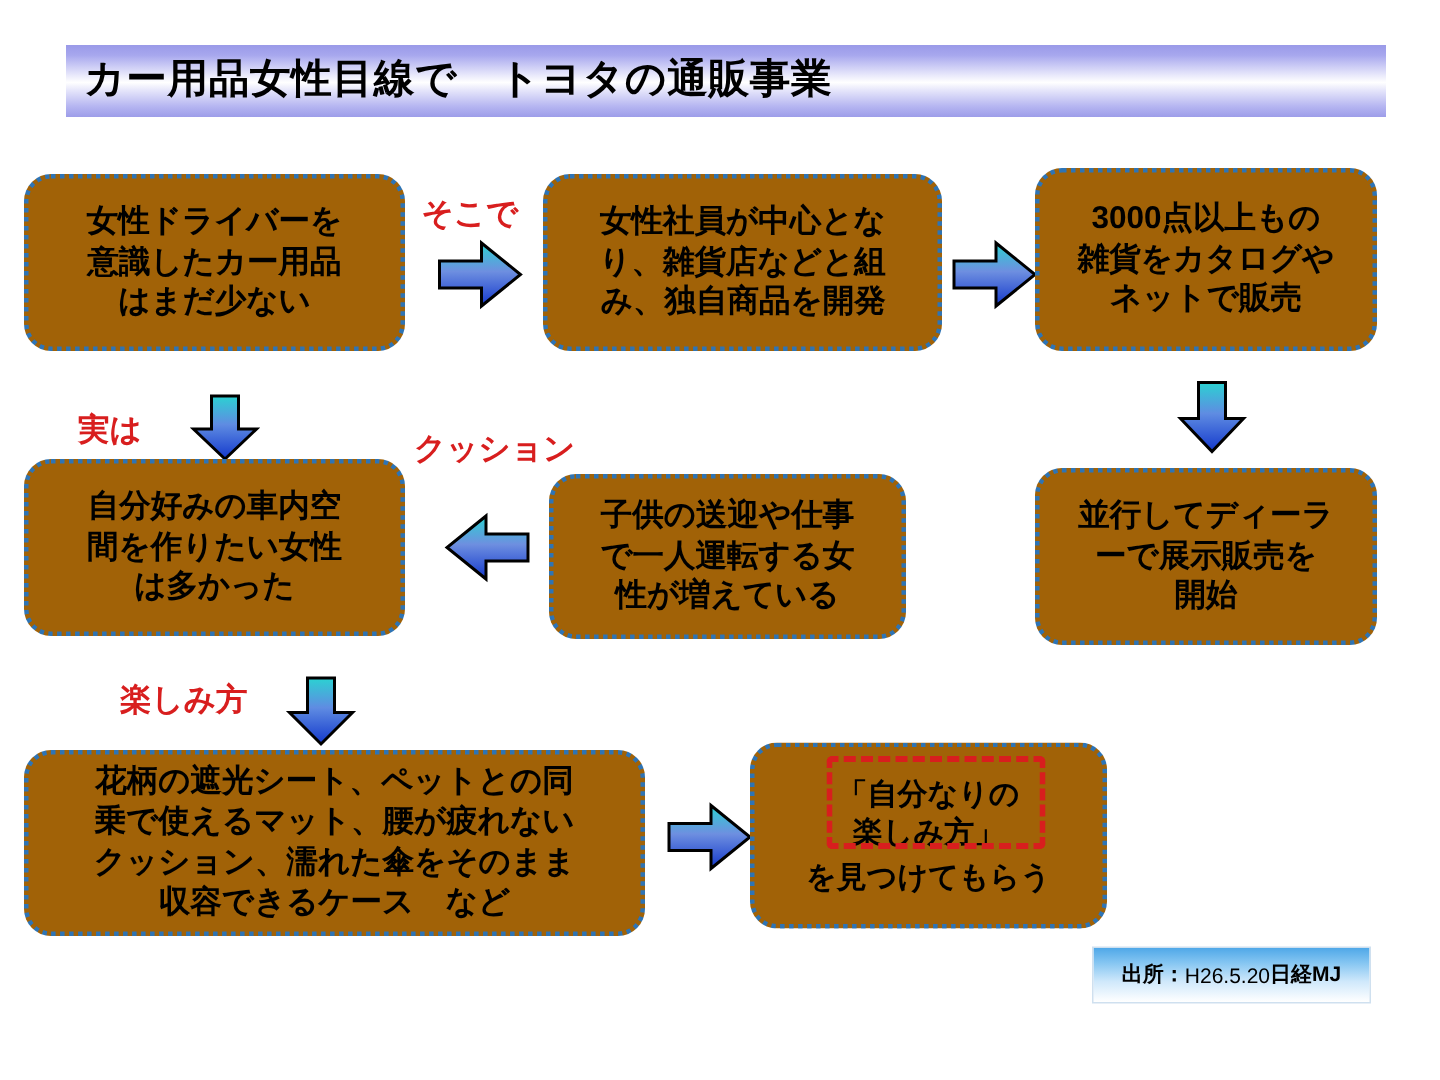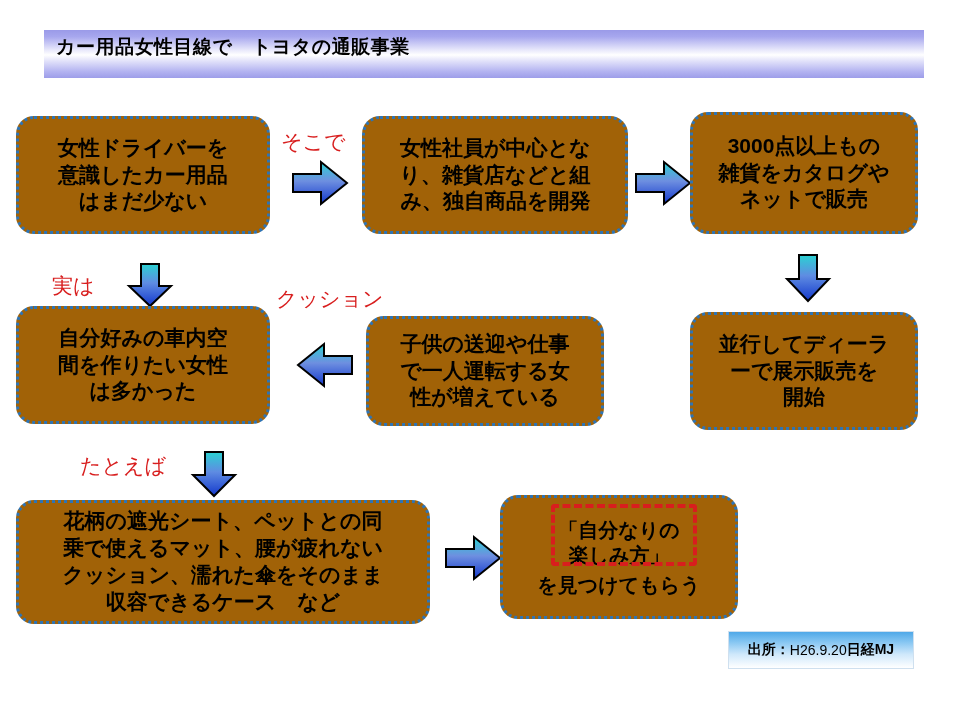--- a/index.html
+++ b/index.html
@@ -42,21 +42,21 @@
     content: "";
     position: absolute;
     right: 0; top: 0;
     width: 240px; height: 100%;
     background: linear-gradient(to right, rgba(255,255,255,0) 0%, rgba(255,255,255,0.0) 40%, rgba(255,255,255,0.0) 100%);
   }
   .title-text {
     position: absolute;
     left: 56px;
     top: 34px;
-    font-size: 19px;
+    font-size: 27px;
     font-weight: bold;
     color: #000000;
     letter-spacing: 0.5px;
     white-space: pre;
     z-index: 3;
   }
 
   
   .dbox {
     position: absolute;
@@ -72,21 +72,21 @@
     font-weight: bold;
     line-height: 1.28;
     white-space: pre-line;
     padding: 4px 6px;
   }
 
   
   .rlabel {
     position: absolute;
     color: #D81E1E;
-    font-weight: normal;
+    font-weight: bold;
     font-size: 21px;
     white-space: nowrap;
   }
 
   
   .arrow {
     position: absolute;
   }
   .arrow svg { display: block; }
 
@@ -223,21 +223,21 @@
   </div>
 
   <div class="dbox b5">子供の送迎や仕事
 で一人運転する女
 性が増えている</div>
 
   <div class="dbox b6">並行してディーラ
 ーで展示販売を
 開始</div>
 
-  <div class="rlabel" style="left:80px; top:452px;">たとえば</div>
+  <div class="rlabel" style="left:80px; top:452px;">楽しみ方</div>
   <div class="arrow" style="left:190px; top:450px;">
     <svg width="48" height="48" viewBox="0 0 48 48">
       <defs>
         <linearGradient id="gDown3" x1="0" y1="0" x2="0" y2="1">
           <stop offset="0%" stop-color="#2BD2D2"></stop>
           <stop offset="45%" stop-color="#5F8CE2"></stop>
           <stop offset="100%" stop-color="#1338CC"></stop>
         </linearGradient>
       </defs>
       <path d="M15,2 L33,2 L33,25 L45,25 L24,46 L3,25 L15,25 Z" fill="url(#gDown3)" stroke="#000000" stroke-width="2" stroke-linejoin="miter"></path>
@@ -264,17 +264,17 @@
 
   <div class="dbox b8">
     <span class="b8-inner-top">「自分なりの
 楽しみ方」</span>
     <span class="b8-inner-bottom">を見つけてもらう</span>
   </div>
   <div class="red-dash" style="left:551px; top:504px; width:146px; height:62px;"></div>
 
   <div class="source-box">
     <b>出所：</b>
-      <span>H26.9.20</span>
+      <span>H26.5.20</span>
       <b>日経MJ</b>
   </div>
 
 </div>
 
 </body></html>

